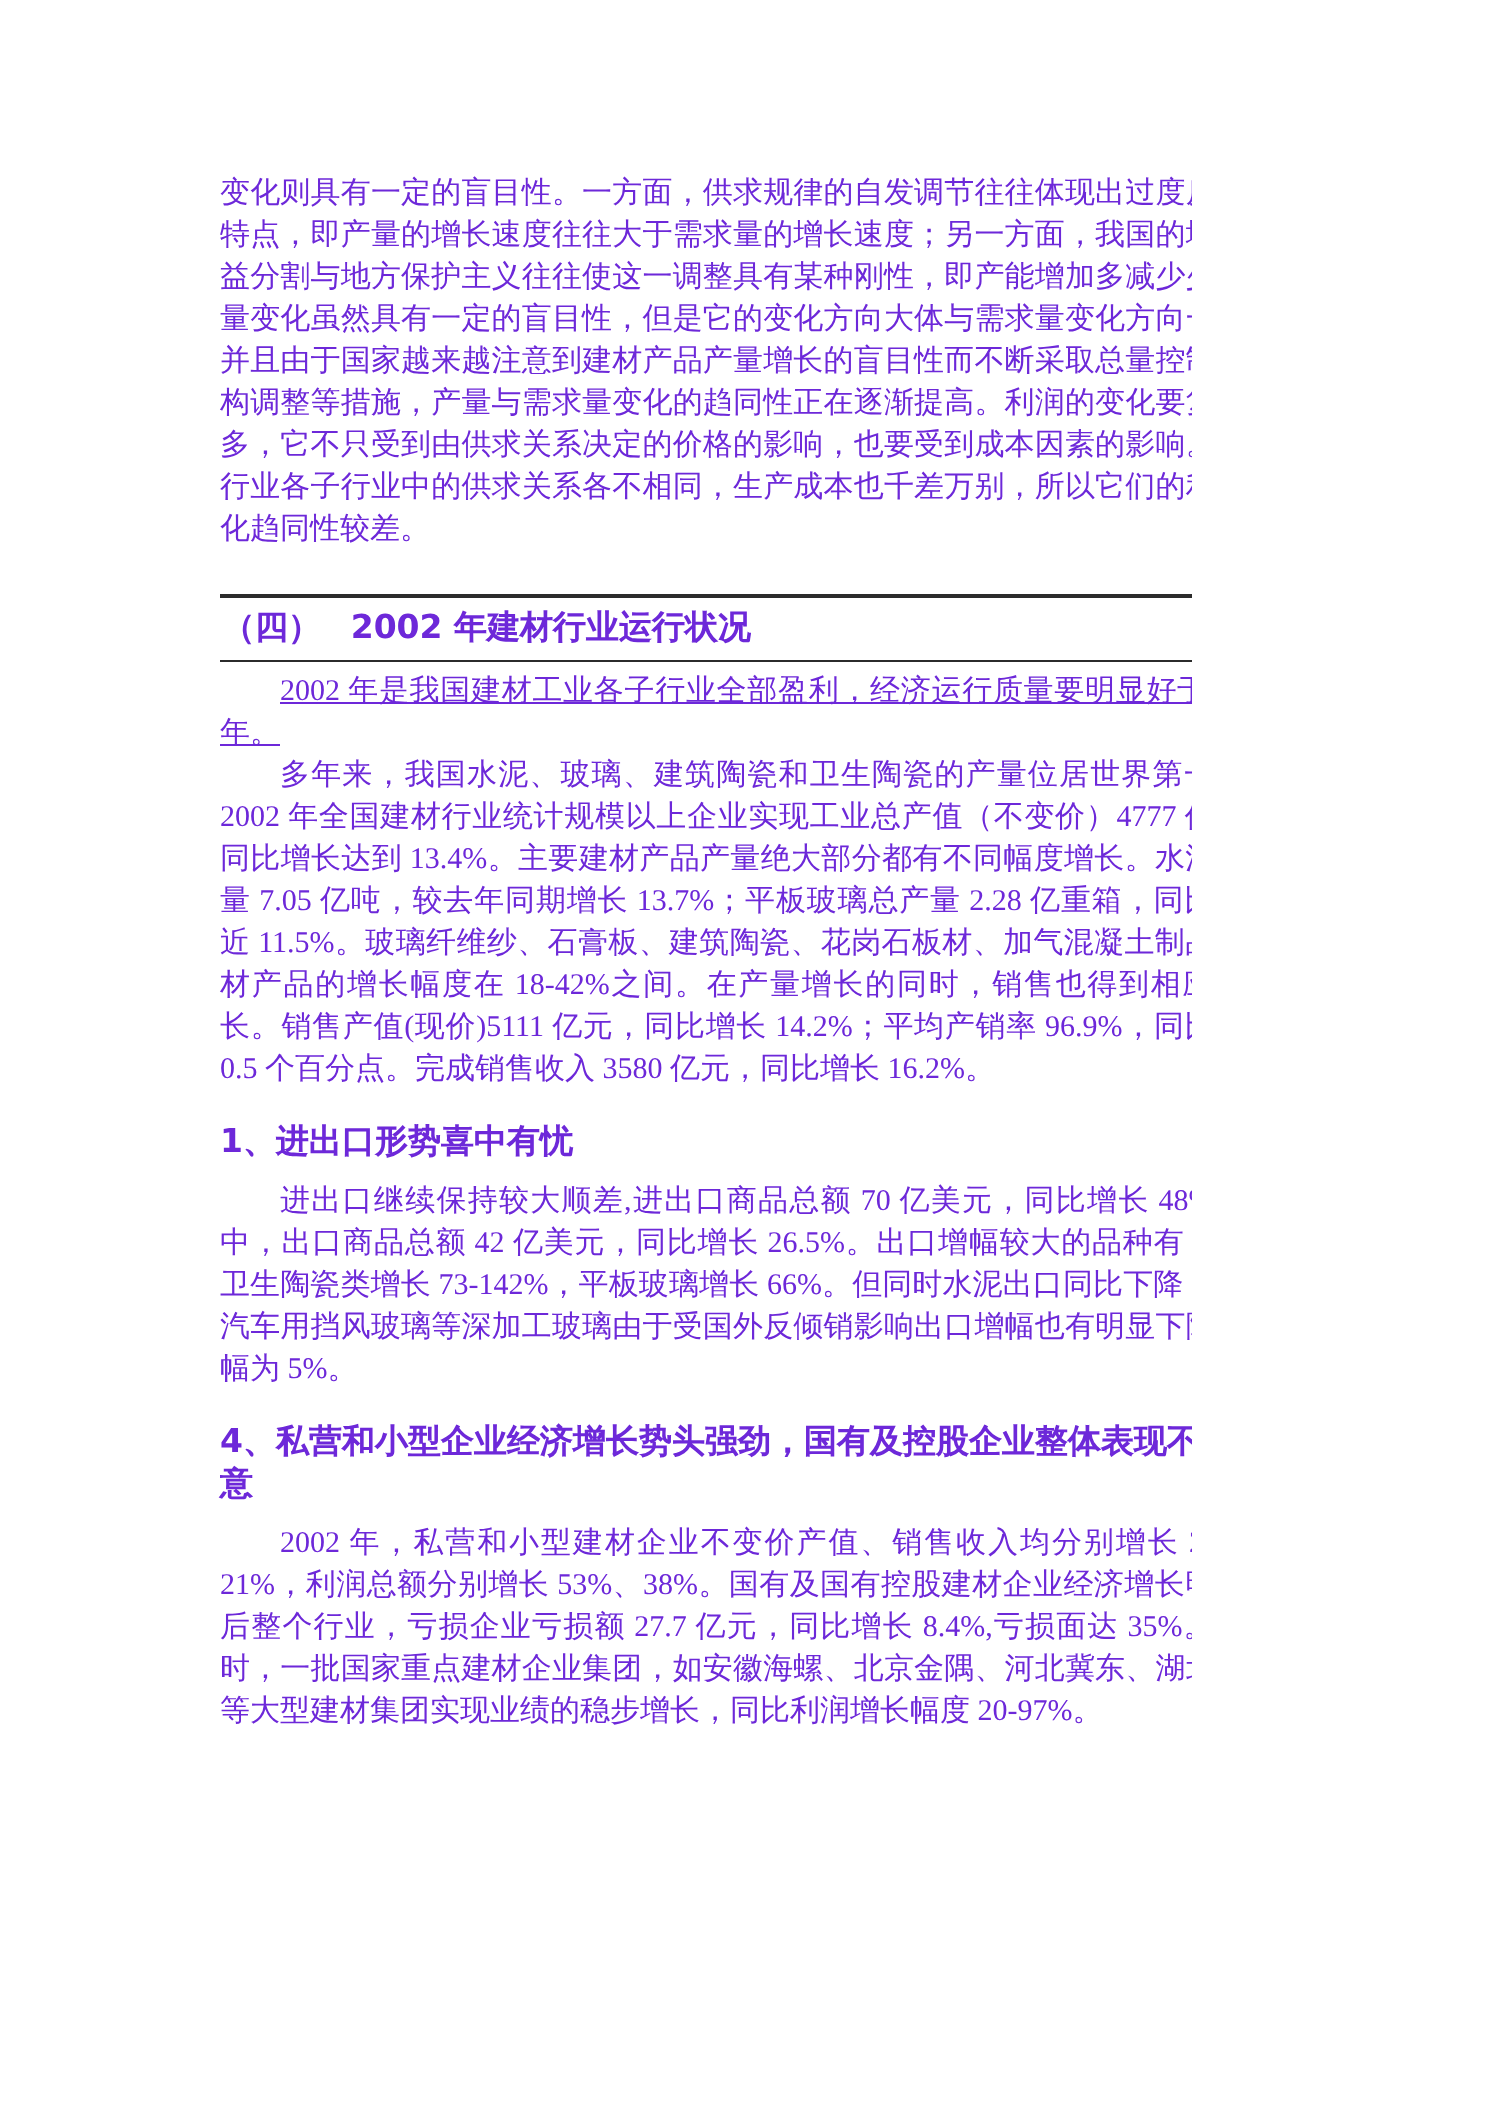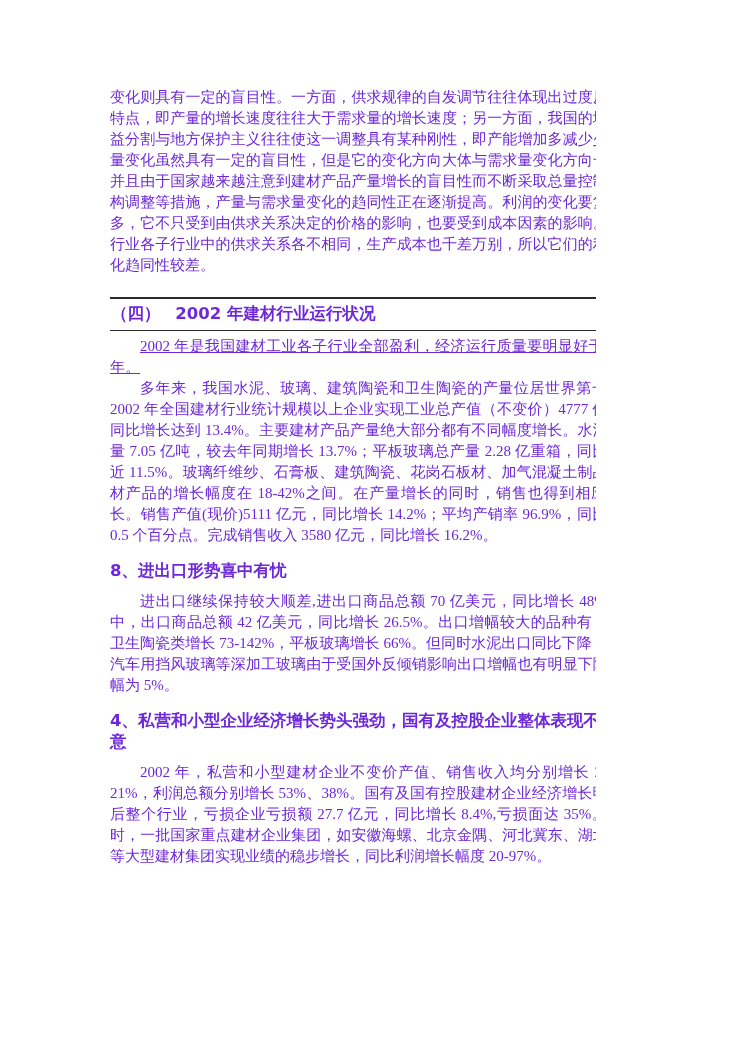--- a/index.html
+++ b/index.html
@@ -60,21 +60,21 @@
     <p class="para indent section-intro">2002 年是我国建材工业各子行业全部盈利，经济运行质量要明显好于 2001 年。</p>
 
     <div>
       <p class="para indent">多年来，我国水泥、玻璃、建筑陶瓷和卫生陶瓷的产量位居世界第一位。2002 年全国建材行业统计规模以上企业实现工业总产值（不变价）4777 亿元，同比增长达到 13.4%。主要建材产品产量绝大部分都有不同幅度增长。水泥总产量 7.05 亿吨，较去年同期增长 13.7%；平板玻璃总产量 2.28 亿重箱，同比增长近 11.5%。玻璃纤维纱、石膏板、建筑陶瓷、花岗石板材、加气混凝土制品等建材产品的增长幅度在 18-42%之间。在产量增长的同时，销售也得到相应的增长。销售产值(现价)5111 亿元，同比增长 14.2%；平均产销率 96.9%，同比提高 0.5 个百分点。完成销售收入 3580 亿元，同比增长 16.2%。</p>
     </div>
 
     <div>
     </div>
 
     <div>
-      <h3 class="sub-heading">8、进出口形势喜中有忧</h3>
+      <h3 class="sub-heading">1、进出口形势喜中有忧</h3>
       <p class="para indent">进出口继续保持较大顺差,进出口商品总额 70 亿美元，同比增长 48%。其中，出口商品总额 42 亿美元，同比增长 26.5%。出口增幅较大的品种有：建筑卫生陶瓷类增长 73-142%，平板玻璃增长 66%。但同时水泥出口同比下降 16%；汽车用挡风玻璃等深加工玻璃由于受国外反倾销影响出口增幅也有明显下降，降幅为 5%。</p>
     </div>
 
     <div>
       <h3 class="sub-heading">4、私营和小型企业经济增长势头强劲，国有及控股企业整体表现不尽人意</h3>
       <p class="para indent">2002 年，私营和小型建材企业不变价产值、销售收入均分别增长 29%和 21%，利润总额分别增长 53%、38%。国有及国有控股建材企业经济增长明显落后整个行业，亏损企业亏损额 27.7 亿元，同比增长 8.4%,亏损面达 35%。但同时，一批国家重点建材企业集团，如安徽海螺、北京金隅、河北冀东、湖北华新等大型建材集团实现业绩的稳步增长，同比利润增长幅度 20-97%。</p>
     </div>
 
   </div>
 </div>

